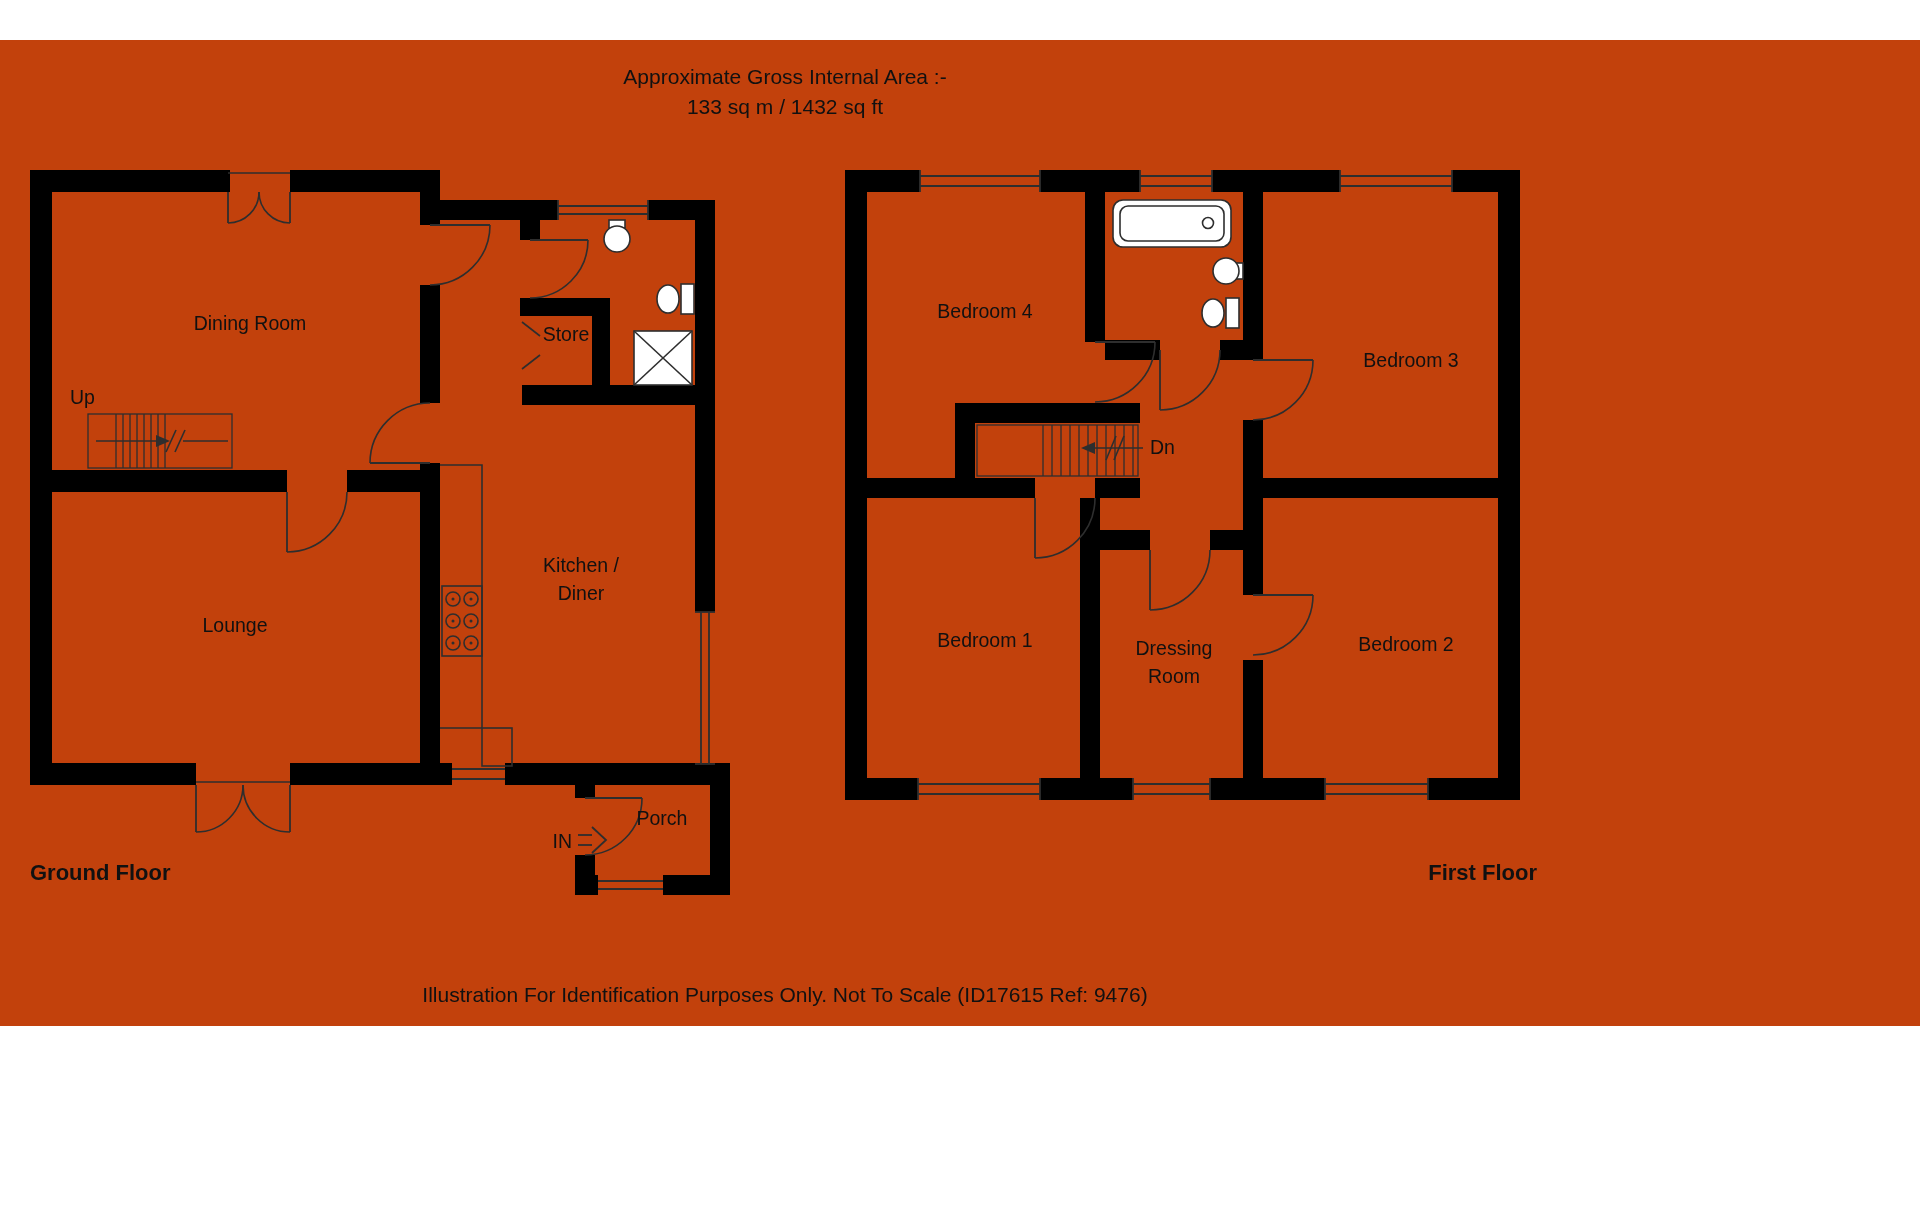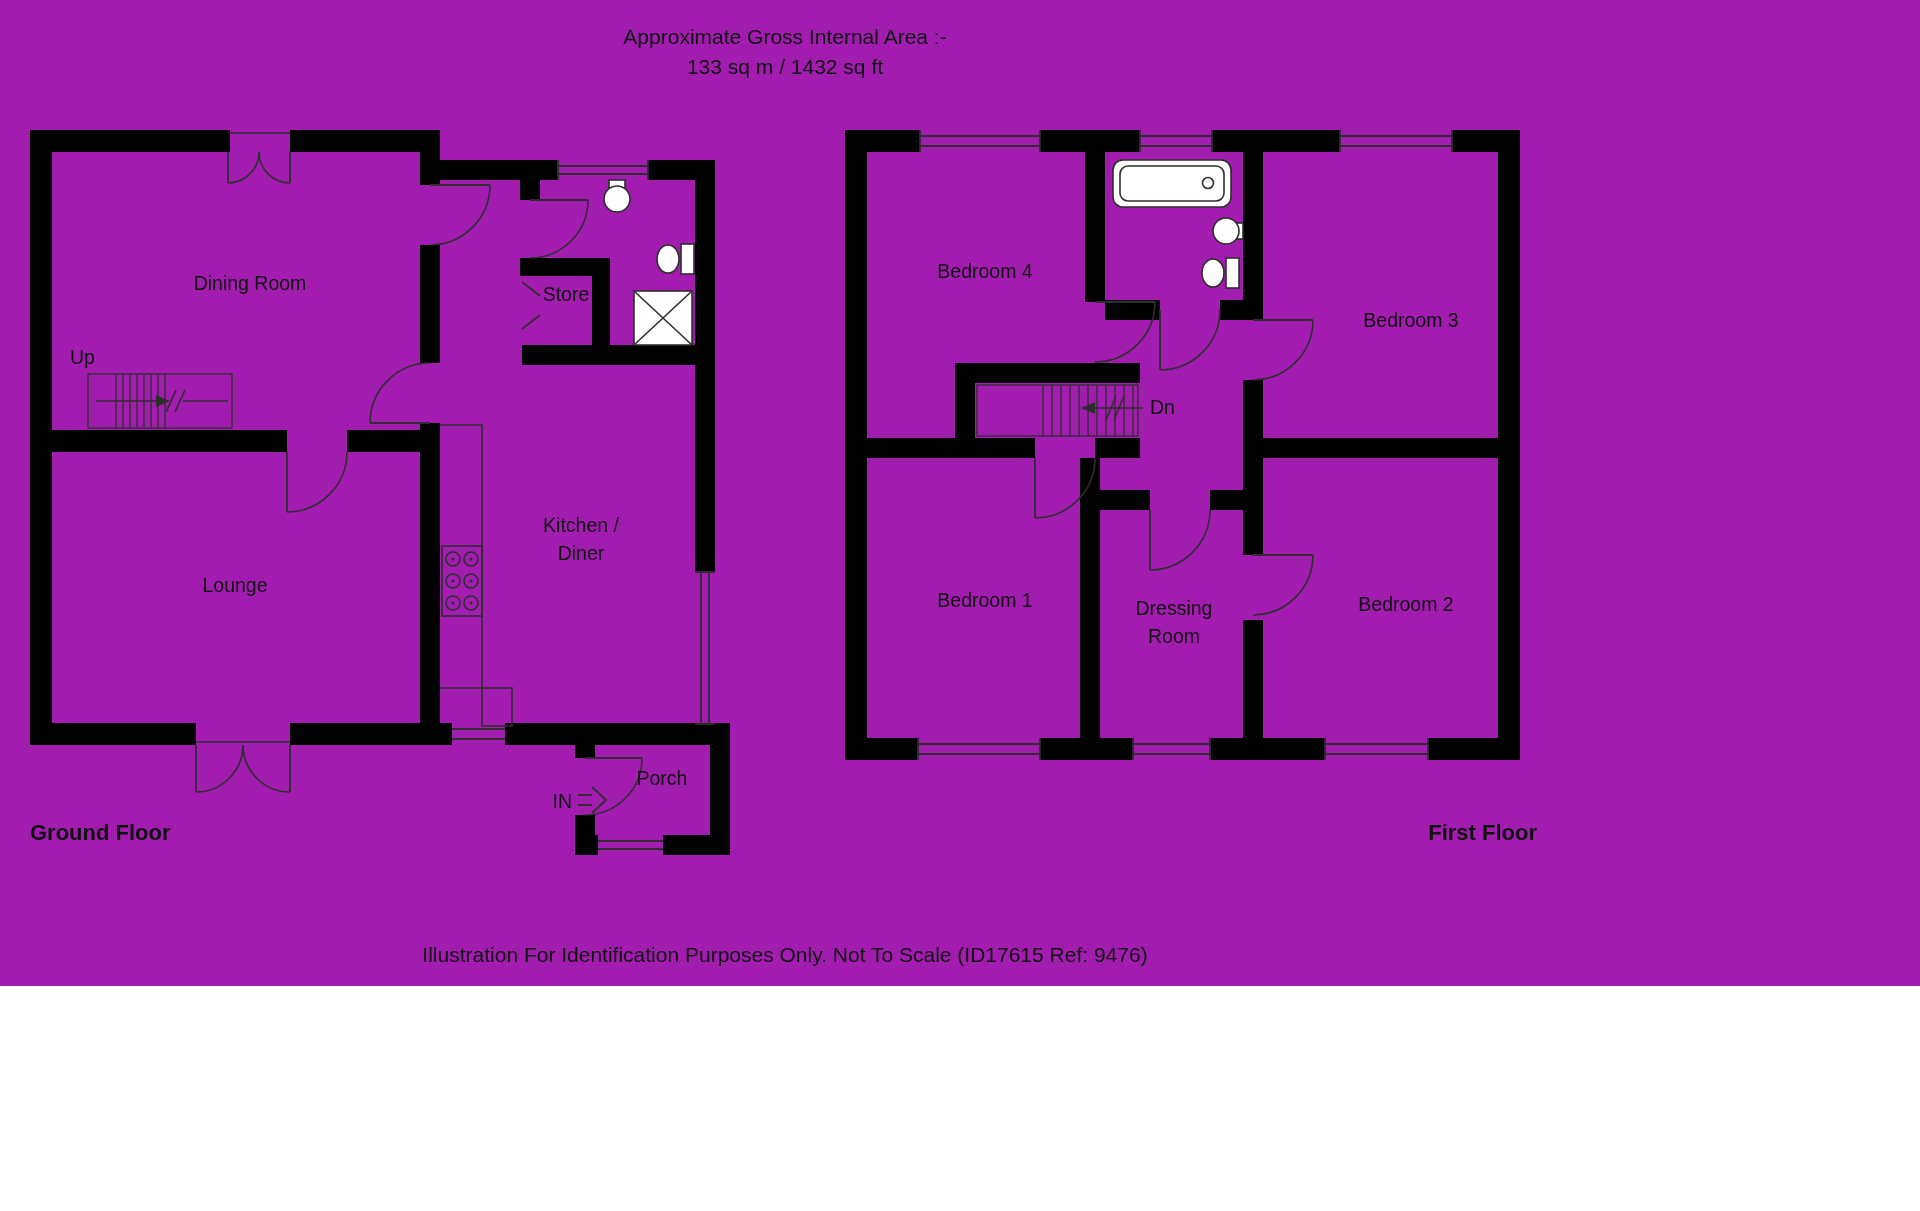--- a/index.html
+++ b/index.html
@@ -1,16 +1,16 @@
 <!DOCTYPE html>
 <html><head>
 <meta charset="utf-8">
 <style>
   html,body{margin:0;padding:0;background:#fff;}
-  .canvas{position:relative;width:1920px;height:986px;background:#a21caf;overflow:hidden;}
+  .canvas{position:relative;width:1920px;height:986px;background:#c2410c;overflow:hidden;margin-top:40px;}
   svg{position:absolute;left:0;top:0;}
   .wall{fill:#000;stroke:none;}
   .thin{stroke:#2e2e2e;stroke-width:1.6;fill:none;}
   .leaf{stroke:#2e2e2e;stroke-width:1.8;fill:none;}
   .winline{stroke:#2e2e2e;stroke-width:1.8;fill:none;}
   .fixture{stroke:#2e2e2e;stroke-width:1.6;fill:#fff;}
   .tread{stroke:#2e2e2e;stroke-width:1.3;fill:none;}
   .arrowfill{fill:#2e2e2e;stroke:none;}
   text{font-family:"Liberation Sans",sans-serif;fill:#111;font-size:19.5px;}
   .hdr{font-size:21px;}

